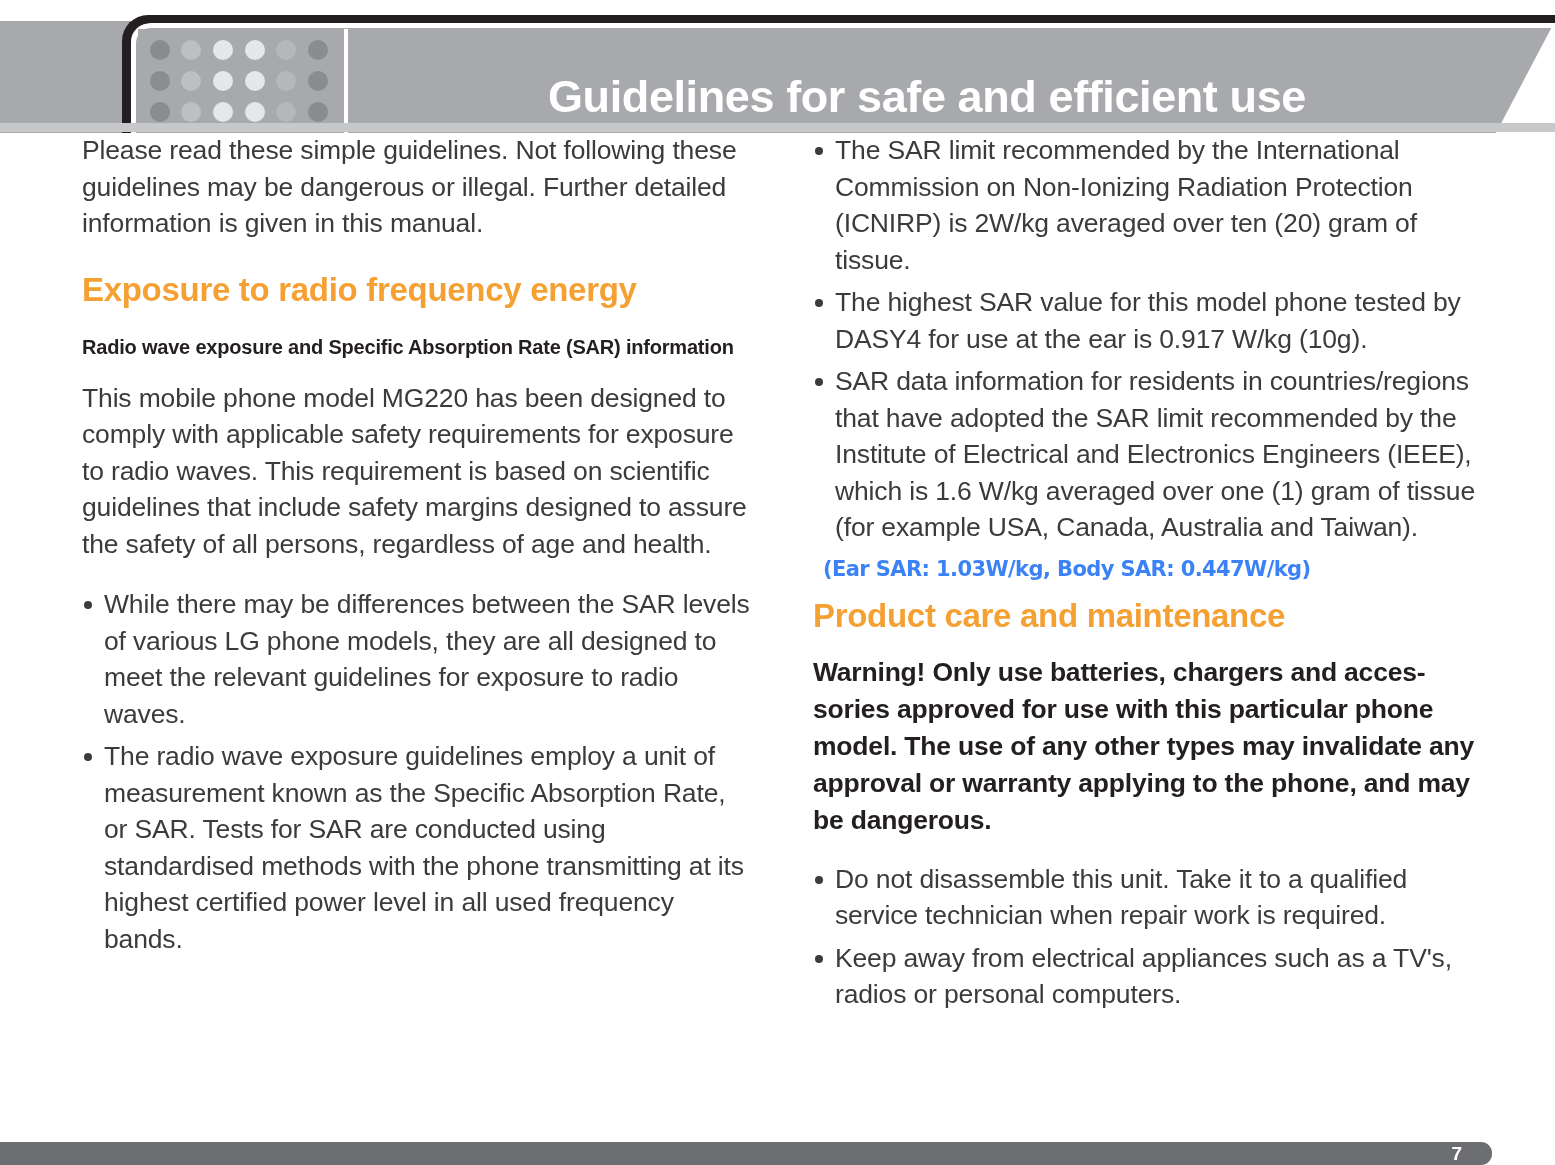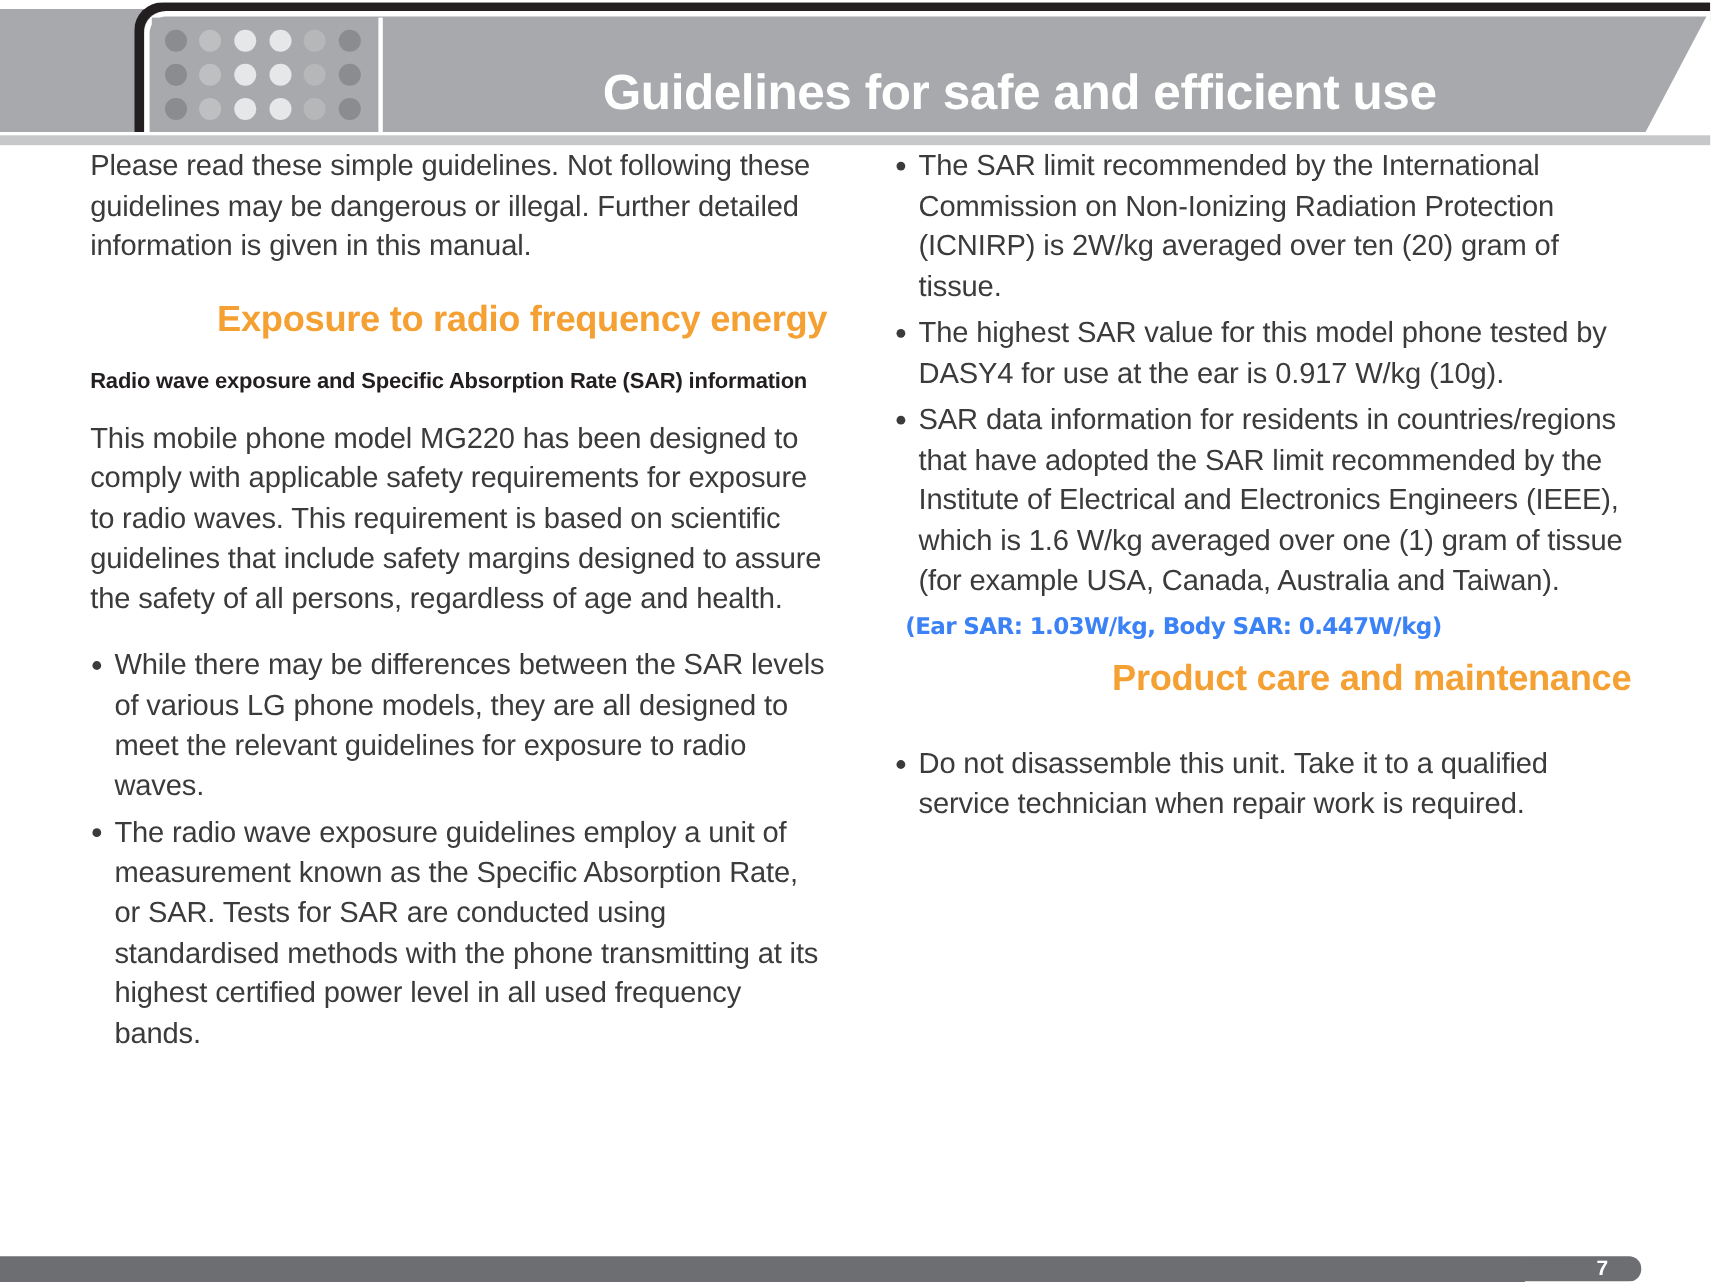--- a/index.html
+++ b/index.html
@@ -11,21 +11,21 @@
     width: 1555px;
     height: 1165px;
     position: relative;
     overflow: hidden;
     font-family: "Liberation Sans", sans-serif;
   }
 
   
   .header-zone {
     position: absolute;
-    left: 0; top: 0;
+    left: 0; top: 13px;
     width: 1555px;
     height: 144px;
   }
   
   .header-band {
     position: absolute;
     left: 0; top: 8px;
     width: 1555px;
     height: 112px;
     background: #a7a9ac;
@@ -127,21 +127,20 @@
     color: #3b3b3d;
     letter-spacing: -0.15px;
   }
   h2.section-heading {
     margin: 0;
     font-size: 33px;
     line-height: 40px;
     font-weight: bold;
     color: #f5a033;
     letter-spacing: -0.3px;
-    text-align: right;
   }
   h3.sub-heading {
     margin: 0;
     font-size: 20px;
     line-height: 38px;
     font-weight: bold;
     color: #231f20;
     letter-spacing: -0.2px;
   }
   p.warning-para {
@@ -294,27 +293,32 @@
     </ul>
 
     <p class="mono-note">(Ear SAR: 1.03W/kg, Body SAR: 0.447W/kg)</p>
 
     <div class="sp-10"></div>
 
     <h2 class="section-heading">Product care and maintenance</h2>
 
     <div class="sp-18"></div>
 
+    <p class="warning-para">Warning! Only use batteries, chargers and acces-sories approved for use with this particular phone model. The use of any other types may invalidate any approval or warranty applying to the phone, and may be dangerous.</p>
 
     <div class="sp-22"></div>
 
     <ul class="bullets">
       <li>
         <span class="bullet-dot"></span>
         <span>Do not disassemble this unit. Take it to a qualified service technician when repair work is required.</span>
+      </li>
+      <li>
+        <span class="bullet-dot"></span>
+        <span>Keep away from electrical appliances such as a TV's, radios or personal computers.</span>
       </li>
     </ul>
   </div>
 </div>
 
 <div class="footer-bar">
   <span class="page-number">7</span>
 </div>
 
 </body></html>

